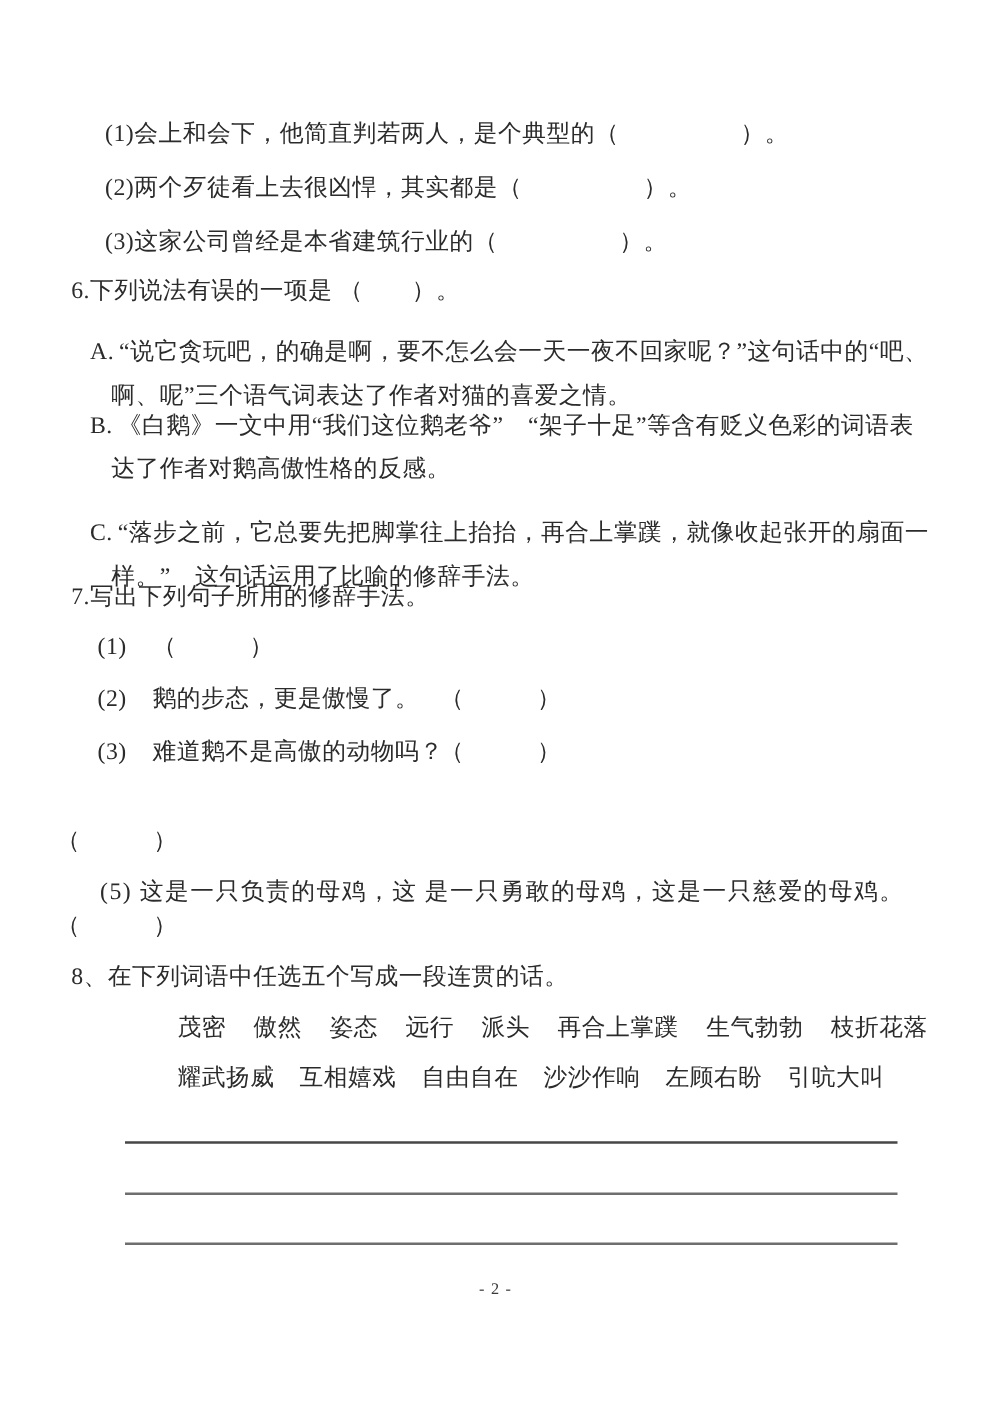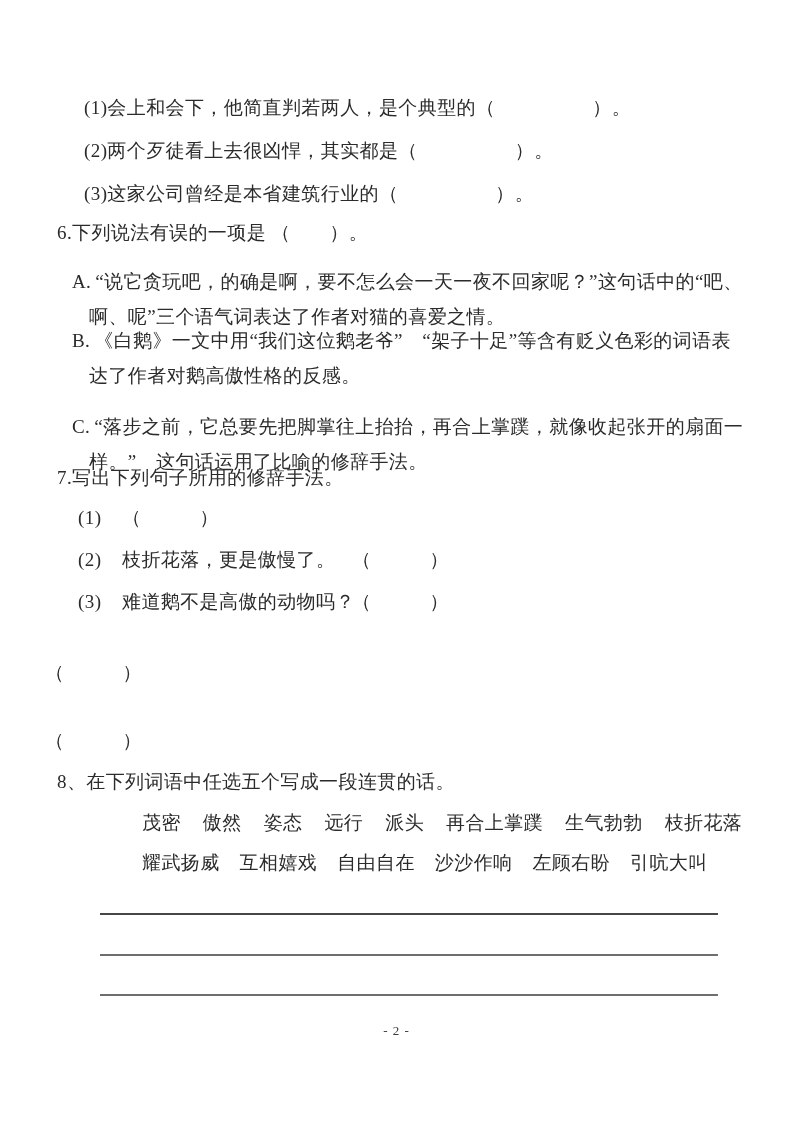--- a/index.html
+++ b/index.html
@@ -69,31 +69,35 @@
   </div>
 
   <div class="abs stem" style="top:466px">7.写出下列句子所用的修辞手法。</div>
 
   <div class="abs q7row" style="top:506px">
     <span class="num">(1)</span>
     <span class="blk">（　　　）</span>
   </div>
   <div class="abs q7row" style="top:548px">
     <span class="num">(2)</span>
-    <span class="txt">枝折花落，更是傲慢了。</span>
+    <span class="txt">鹅的步态，更是傲慢了。</span>
     <span class="blk">（　　　）</span>
   </div>
   <div class="abs q7row" style="top:590px">
     <span class="num">(3)</span>
     <span class="txt">难道鹅不是高傲的动物吗？</span>
     <span class="blk">（　　　）</span>
   </div>
 
   <div class="abs q7blank" style="top:661px">（　　　）</div>
 
+  <div class="abs q7long" style="top:697px">
+    <span>(5)</span>
+    <span>这是一只负责的母鸡，这 是一只勇敢的母鸡，这是一只慈爱的母鸡。</span>
+  </div>
   <div class="abs q7blank" style="top:729px">（　　　）</div>
 
   <div class="abs stem" style="top:770px">8、在下列词语中任选五个写成一段连贯的话。</div>
 
   <div class="abs words words-r1" style="top:811px">
     <span>茂密</span>
     <span>傲然</span>
     <span>姿态</span>
     <span>远行</span>
     <span>派头</span>

